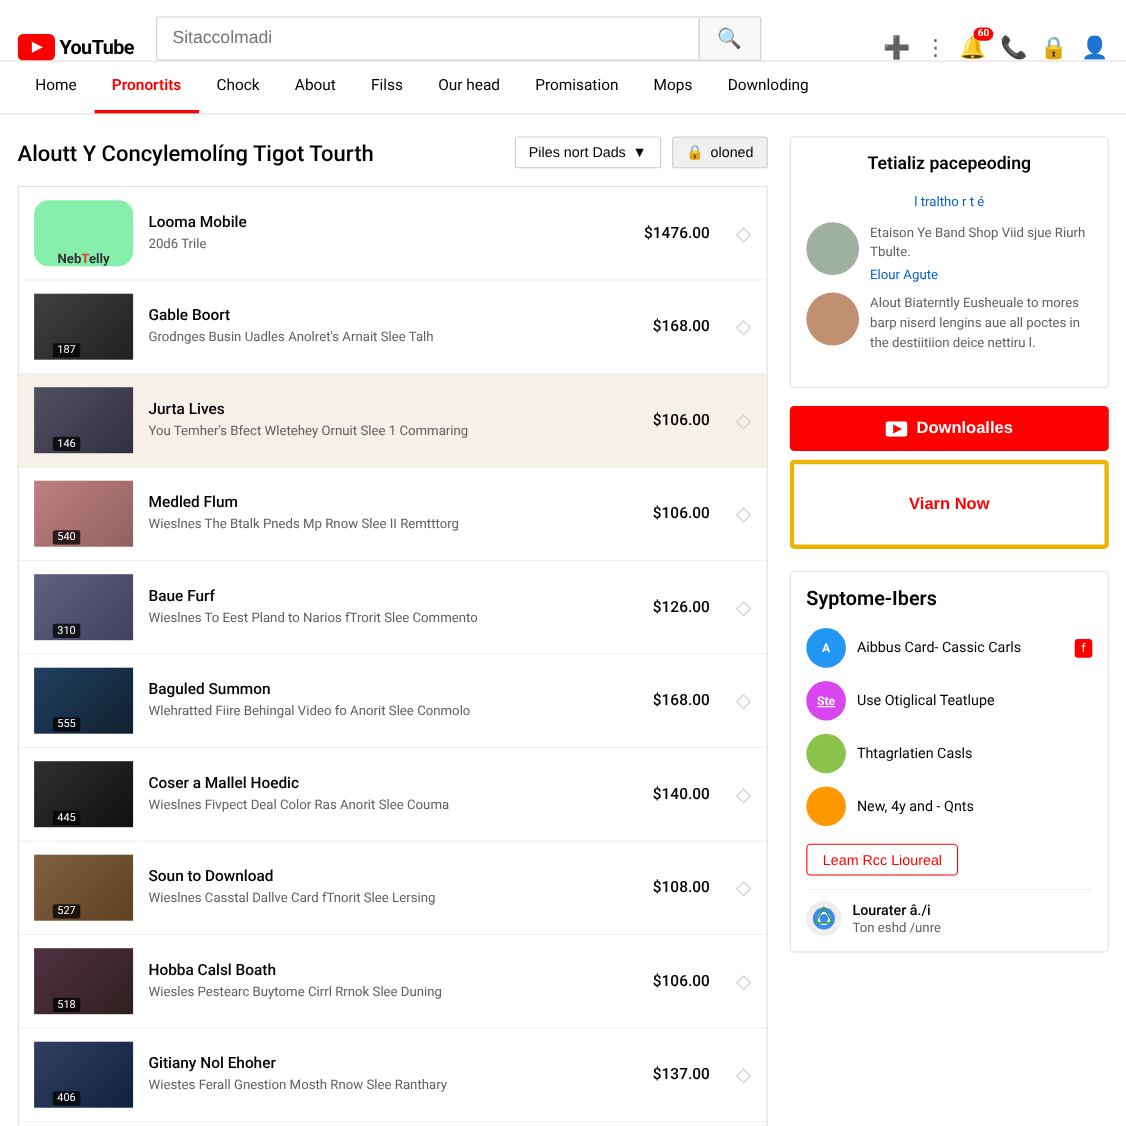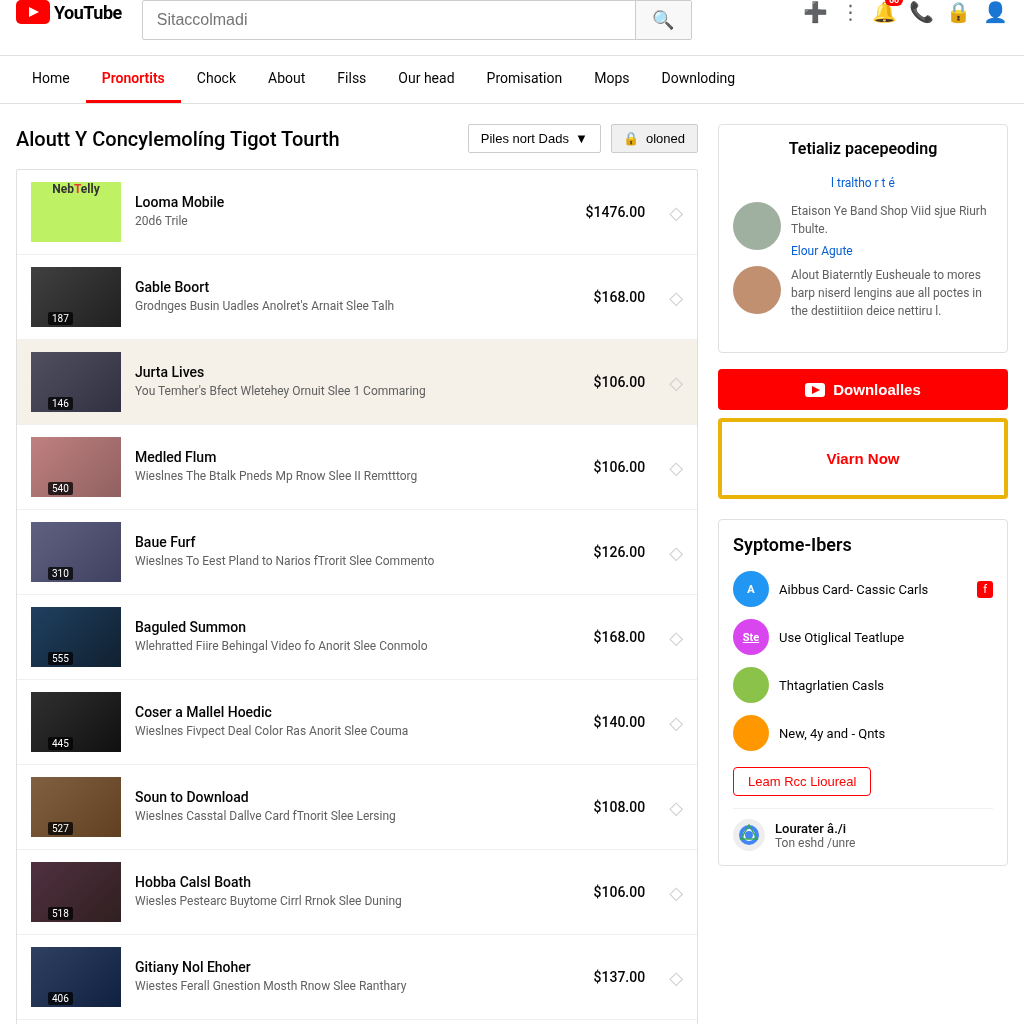--- a/index.html
+++ b/index.html
@@ -1,20 +1,20 @@
 <!DOCTYPE html>
 <html><head>
   <meta charset="utf-8">
   <style>
     * { box-sizing: border-box; margin: 0; padding: 0; }
     body { font-family: Roboto, Arial, sans-serif; font-size: 14px; color: #030303; background: #fff; }
 
     
     .header {
-      display: flex; align-items: flex-start; padding: 0 16px;
+      display: flex; align-items: flex-end; padding: 0 16px;
       height: 56px; border-bottom: 1px solid #e0e0e0;
       position: sticky; top: 0; background: #fff; z-index: 100;
     }
     .logo { display: flex; align-items: center; gap: 4px; margin-right: 20px; }
     .yt-icon { width: 34px; height: 24px; }
     .logo-text { font-size: 18px; font-weight: 700; letter-spacing: -0.5px; color: #030303; }
     .search-bar {
       display: flex; align-items: center; flex: 1; max-width: 550px;
       border: 1px solid #ccc; border-radius: 2px; overflow: hidden;
     }
@@ -209,21 +209,21 @@
         <button class="cloned-btn">
           <span>🔒</span>
           <span>oloned</span>
         </button>
       </div>
     </div>
 
     <div class="video-list">
 
       <div class="video-item">
-        <div class="thumbnail" style="background:#bef264; display:flex; align-items:flex-start; justify-content:center;">
+        <div class="thumbnail" style="background:#86efac; display:flex; align-items:flex-end; justify-content:center;border-radius:13px;">
           <span style="font-size:12px; font-weight:700; color:#333;">Neb<span style="color:#e53935;">T</span>elly</span>
         </div>
         <div class="video-info">
           <div class="video-title">Looma Mobile</div>
           <div class="video-desc">20d6 Trile</div>
         </div>
         <div class="video-price">$1476.00</div>
         <span class="diamond-icon">◇</span>
       </div>
 

